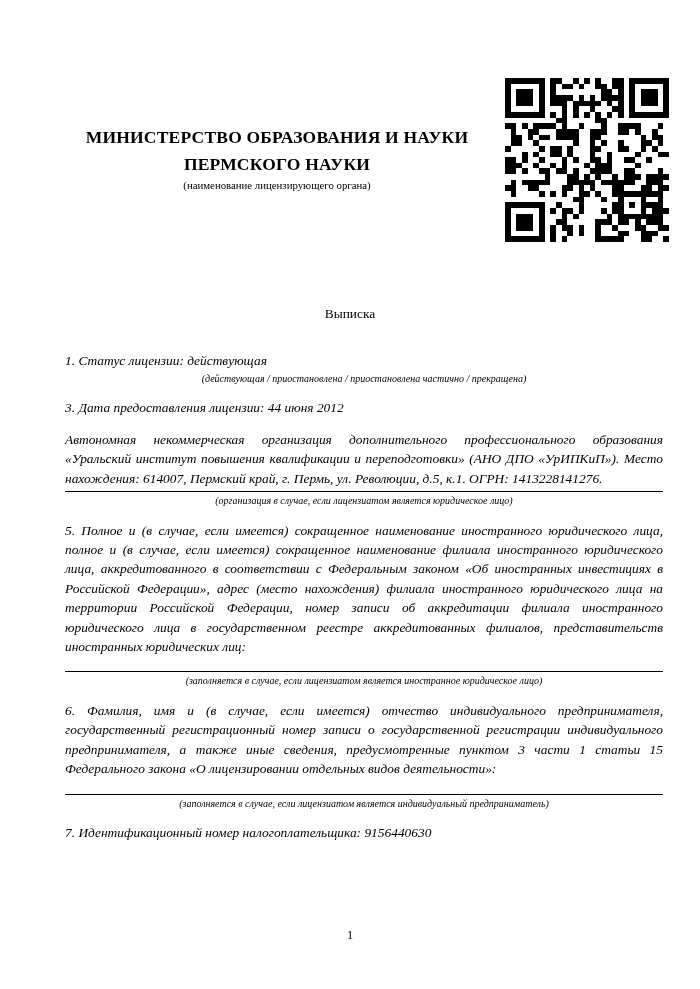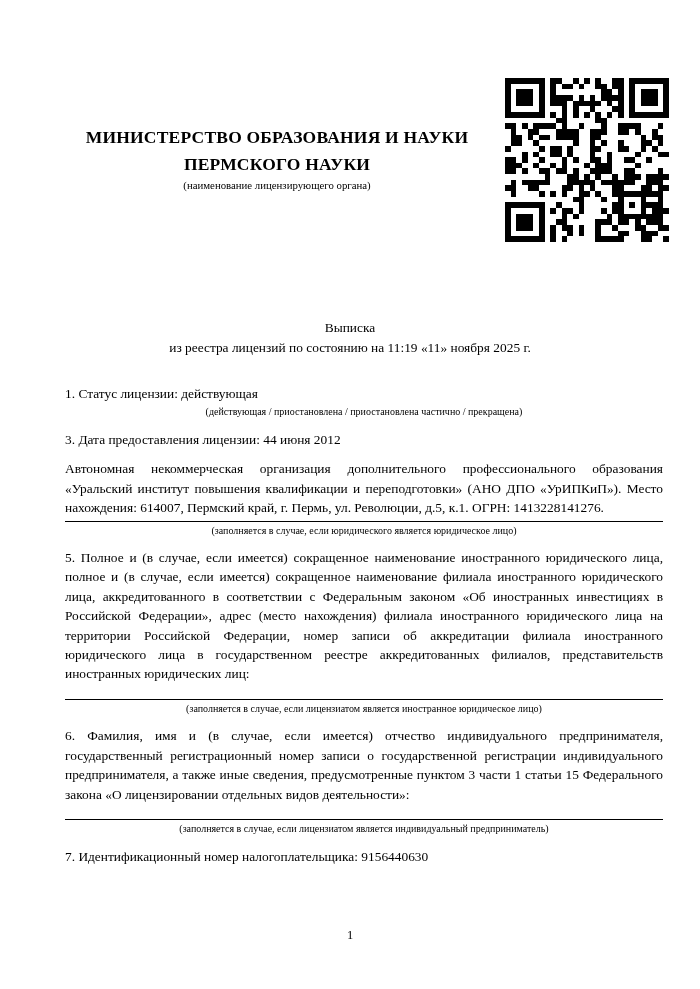--- a/index.html
+++ b/index.html
@@ -41,32 +41,32 @@
   .qr-box {
     position: absolute;
     top: 78px;
     right: 31px;
     width: 164px;
     height: 164px;
   }
   .qr-box svg { display: block; width: 164px; height: 164px; }
   
   .doc-title {
-    margin-top: 68px;
+    margin-top: 54px;
     text-align: center;
     font-size: 13.4px;
     line-height: 19.5px;
   }
   
   .items {
     margin: 27px 37px 0 65px;
     font-size: 13.4px;
     line-height: 19.4px;
   }
-  .items section { margin: 4px 0 10px 0; }
+  .items section { margin: 12px 0 10px 0; font-style: italic; }
   .line { margin: 0; }
   .just {
     margin: 0;
     text-align: justify;
     text-align-last: left;
   }
   .caption {
     margin: 2px 0 0 0;
     font-size: 10px;
     line-height: 14.5px;
@@ -507,39 +507,38 @@
           <rect x="20" y="28" width="1" height="1" fill="#000000"></rect>
           <rect x="24" y="28" width="1" height="1" fill="#000000"></rect>
           <rect x="25" y="28" width="1" height="1" fill="#000000"></rect>
           <rect x="28" y="28" width="1" height="1" fill="#000000"></rect>
         </svg>
     </div>
   </div>
 
   <div class="doc-title">
     <div>Выписка</div>
-    <div>из реестра лицензий по состоянию на 11:19 «11» ноября 2025 г.</div>
   </div>
 
   <div class="items">
 
     <section>
       <p class="line">1. Статус лицензии: действующая</p>
       <p class="caption">(действующая / приостановлена / приостановлена частично / прекращена)</p>
     </section>
 
 
     <section>
       <p class="line">3. Дата предоставления лицензии: 44 июня 2012</p>
     </section>
 
     <section>
       <p class="just">Автономная некоммерческая организация дополнительного профессионального образования «Уральский институт повышения квалификации и переподготовки» (АНО ДПО «УрИПКиП»). Место нахождения: 614007, Пермский край, г. Пермь, ул. Революции, д.5, к.1. ОГРН: 1413228141276.</p>
       <div class="rule"></div>
-      <p class="caption">(заполняется в случае, если юридического является юридическое лицо)</p>
+      <p class="caption">(организация в случае, если лицензиатом является юридическое лицо)</p>
     </section>
 
     <section>
       <p class="just">5. Полное и (в случае, если имеется) сокращенное наименование иностранного юридического лица, полное и (в случае, если имеется) сокращенное наименование филиала иностранного юридического лица, аккредитованного в соответствии с Федеральным законом «Об иностранных инвестициях в Российской Федерации», адрес (место нахождения) филиала иностранного юридического лица на территории Российской Федерации, номер записи об аккредитации филиала иностранного юридического лица в государственном реестре аккредитованных филиалов, представительств иностранных юридических лиц:</p>
       <div class="blank-line"></div>
       <div class="rule"></div>
       <p class="caption">(заполняется в случае, если лицензиатом является иностранное юридическое лицо)</p>
     </section>
 
     <section>

